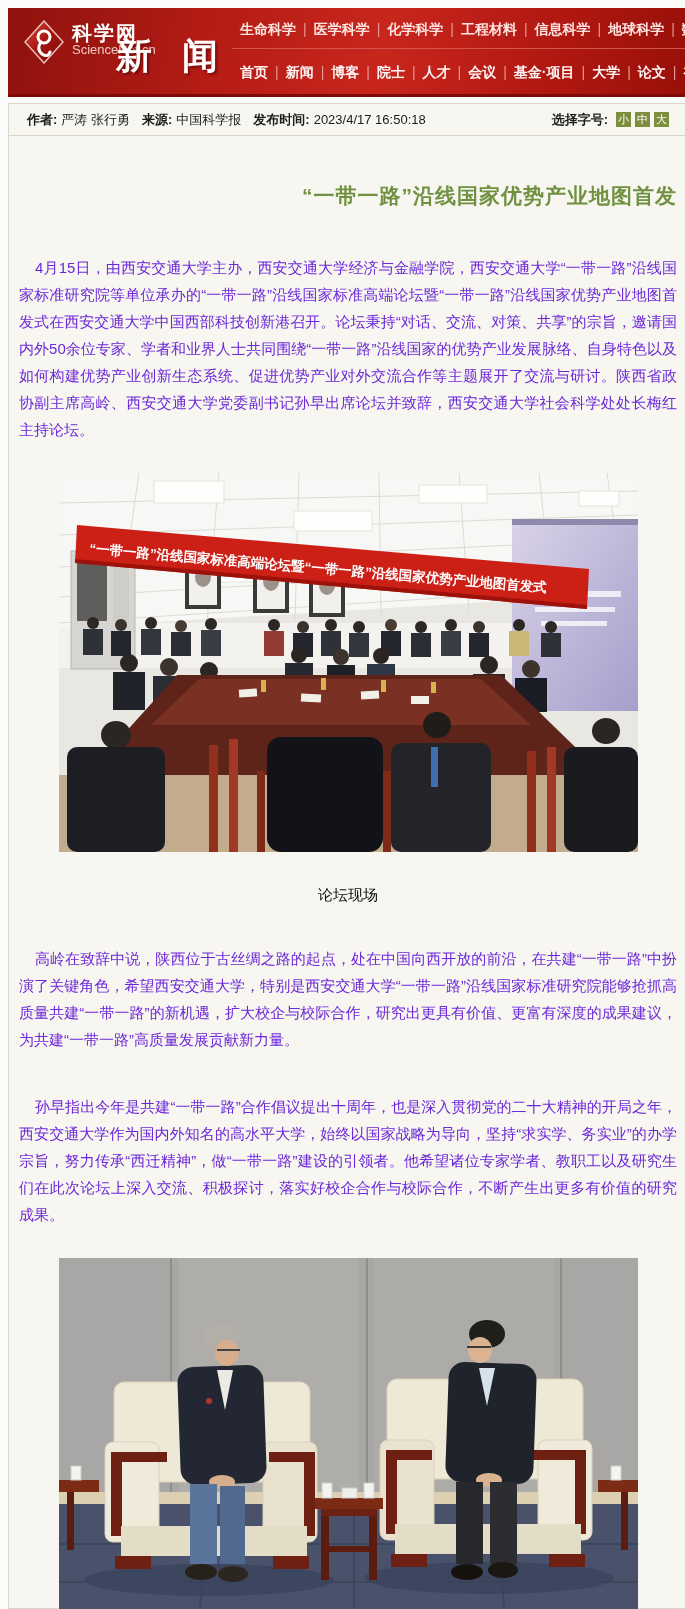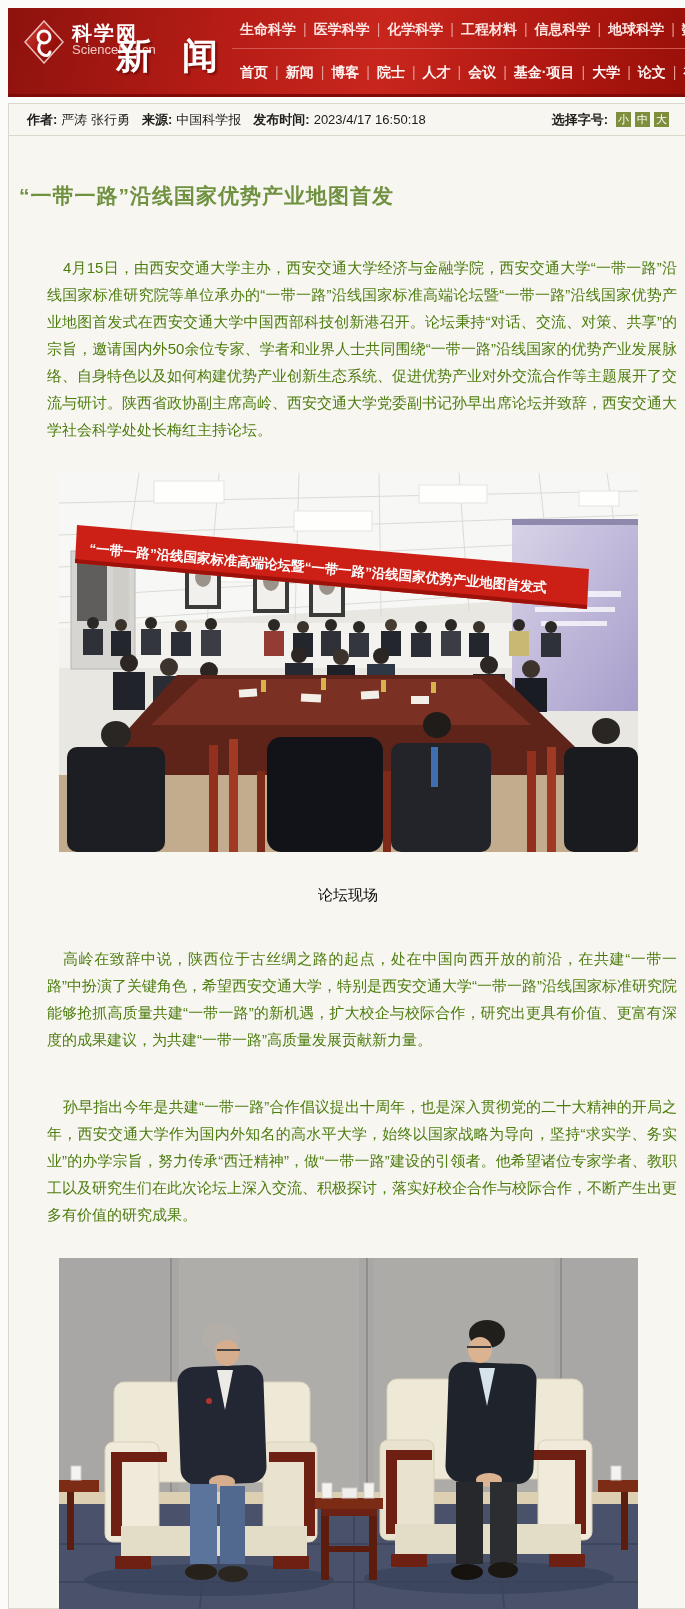--- a/index.html
+++ b/index.html
@@ -46,24 +46,24 @@
   .fs-label { font-weight:bold; margin-right:4px; }
   .fs-btn {
     display:inline-block; width:15px; height:15px; margin-left:4px;
     background:#7d8f3c; color:#ffffff; font-size:11px; line-height:15px;
     text-align:center; cursor:pointer;
   }
 
   
   .article { padding:0 10px; }
   .article-title {
-    margin-top:46px; text-align:left;
+    margin-top:46px; text-align:right;
     color:#6f9140; font-size:21px; font-weight:bold; letter-spacing:1px;
   }
-  .para { font-size:15px; line-height:27px; color:#4d7c0f; text-indent:16px; text-align:justify;margin-left:28px; }
+  .para { font-size:15px; line-height:27px; color:#6d28d9; text-indent:16px; text-align:justify; }
   .para-1 { margin-top:44px; }
   .para-2 { margin-top:40px; }
   .para-3 { margin-top:40px; }
   .photo-frame { display:block; margin:30px auto 0; }
   .photo-frame svg { display:block; }
   .photo-caption { margin-top:34px; text-align:center; font-size:15px; color:#0a0a0a; }
 </style>
 </head>
 <body>
 

